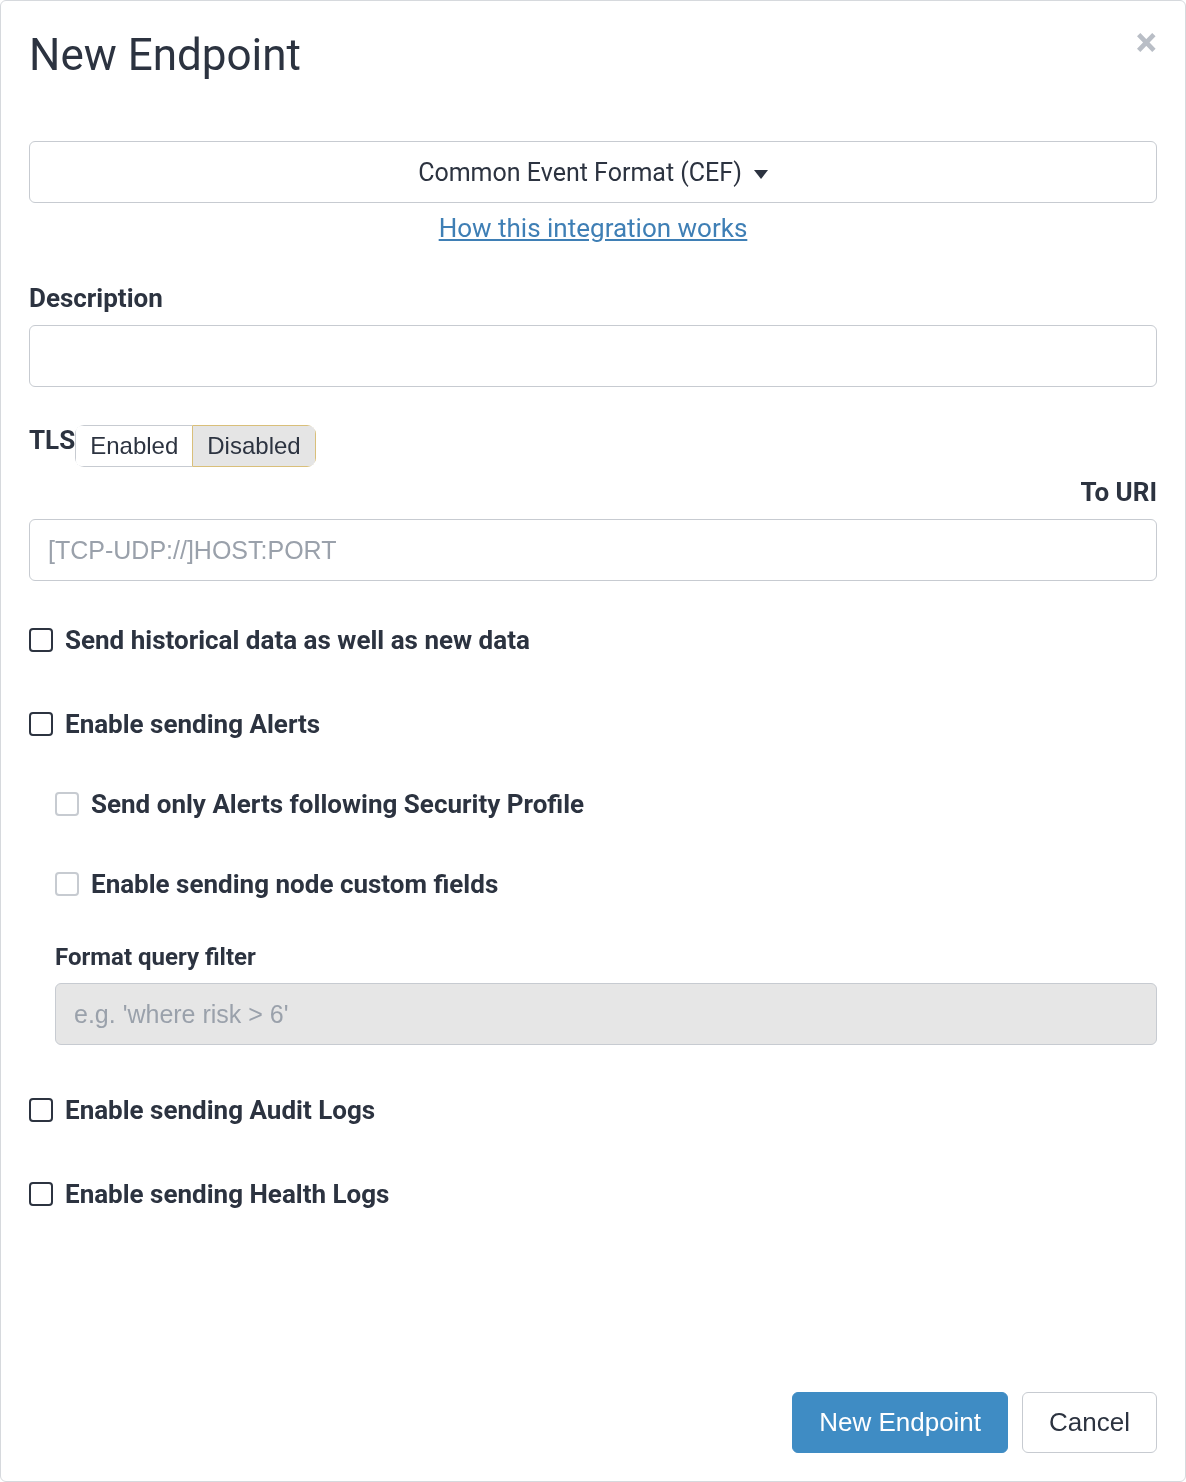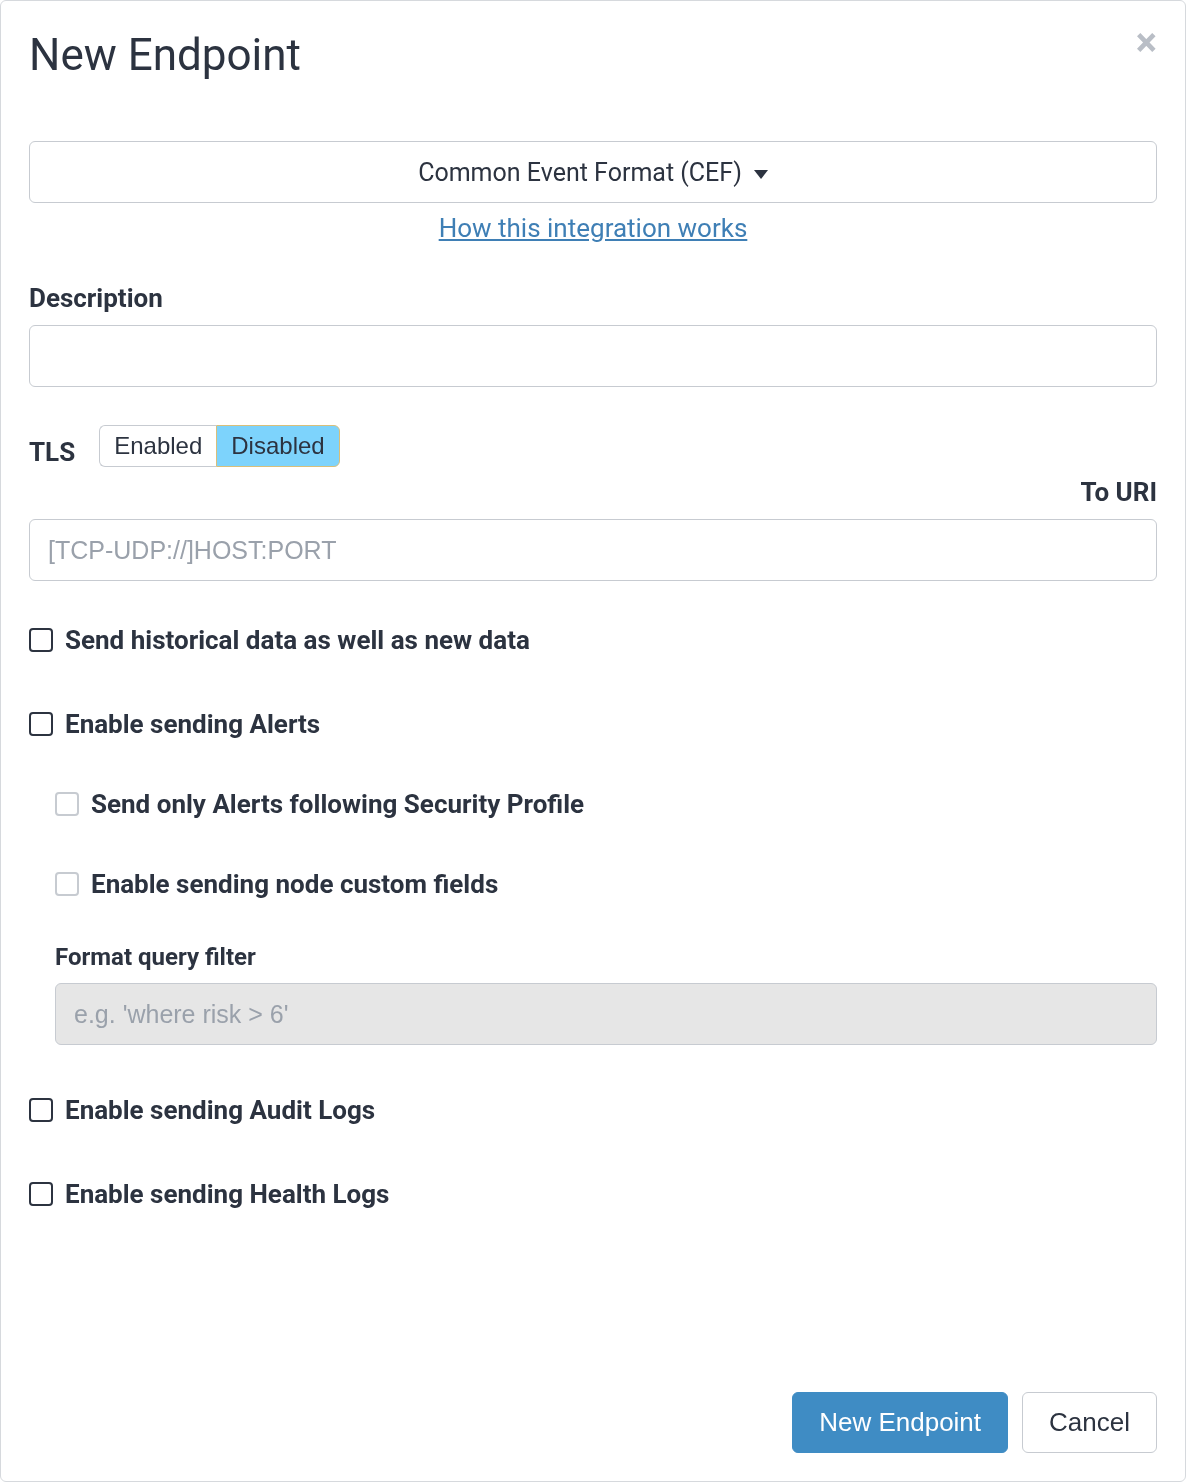--- a/index.html
+++ b/index.html
@@ -84,47 +84,46 @@
     padding: 8px 18px;
     color: #2c3340;
   }
   .text-input::placeholder { color: #9aa1ab; }
   .text-input.disabled-look {
     background: #e6e6e6;
   }
   .section-gap { margin-bottom: 30px; }
   .inline-row {
     display: flex;
-    align-items: flex-end;
-    gap: 8px;
+    align-items: flex-start;
+    gap: 0;
     margin-bottom: 10px;
   }
   .tls-label {
     font-size: 26px;
     font-weight: 700;
     color: #2c3340;
   }
   .toggle-group {
     display: inline-flex;
-    border-radius: 4px;
+    border-radius: 9px;
     overflow: hidden;
-    margin-left: 16px;
   }
   .toggle-btn {
     border: 1px solid #c7cbd1;
     background: #fff;
     font-size: 24px;
     padding: 6px 14px;
     color: #2c3340;
     cursor: pointer;
   }
   .toggle-btn:first-child { border-radius: 6px 0 0 6px; border-right: none; }
   .toggle-btn:last-child  { border-radius: 0 6px 6px 0; }
   .toggle-btn.active {
-    background: #7dd3fc;
+    background: #e5e5e5;
     border-color: #d9bf7a;
   }
   .check-row {
     display: flex;
     align-items: center;
     gap: 12px;
     margin: 34px 0 0 0;
   }
   .check-row.indent { margin-left: 26px; }
   .chk {

